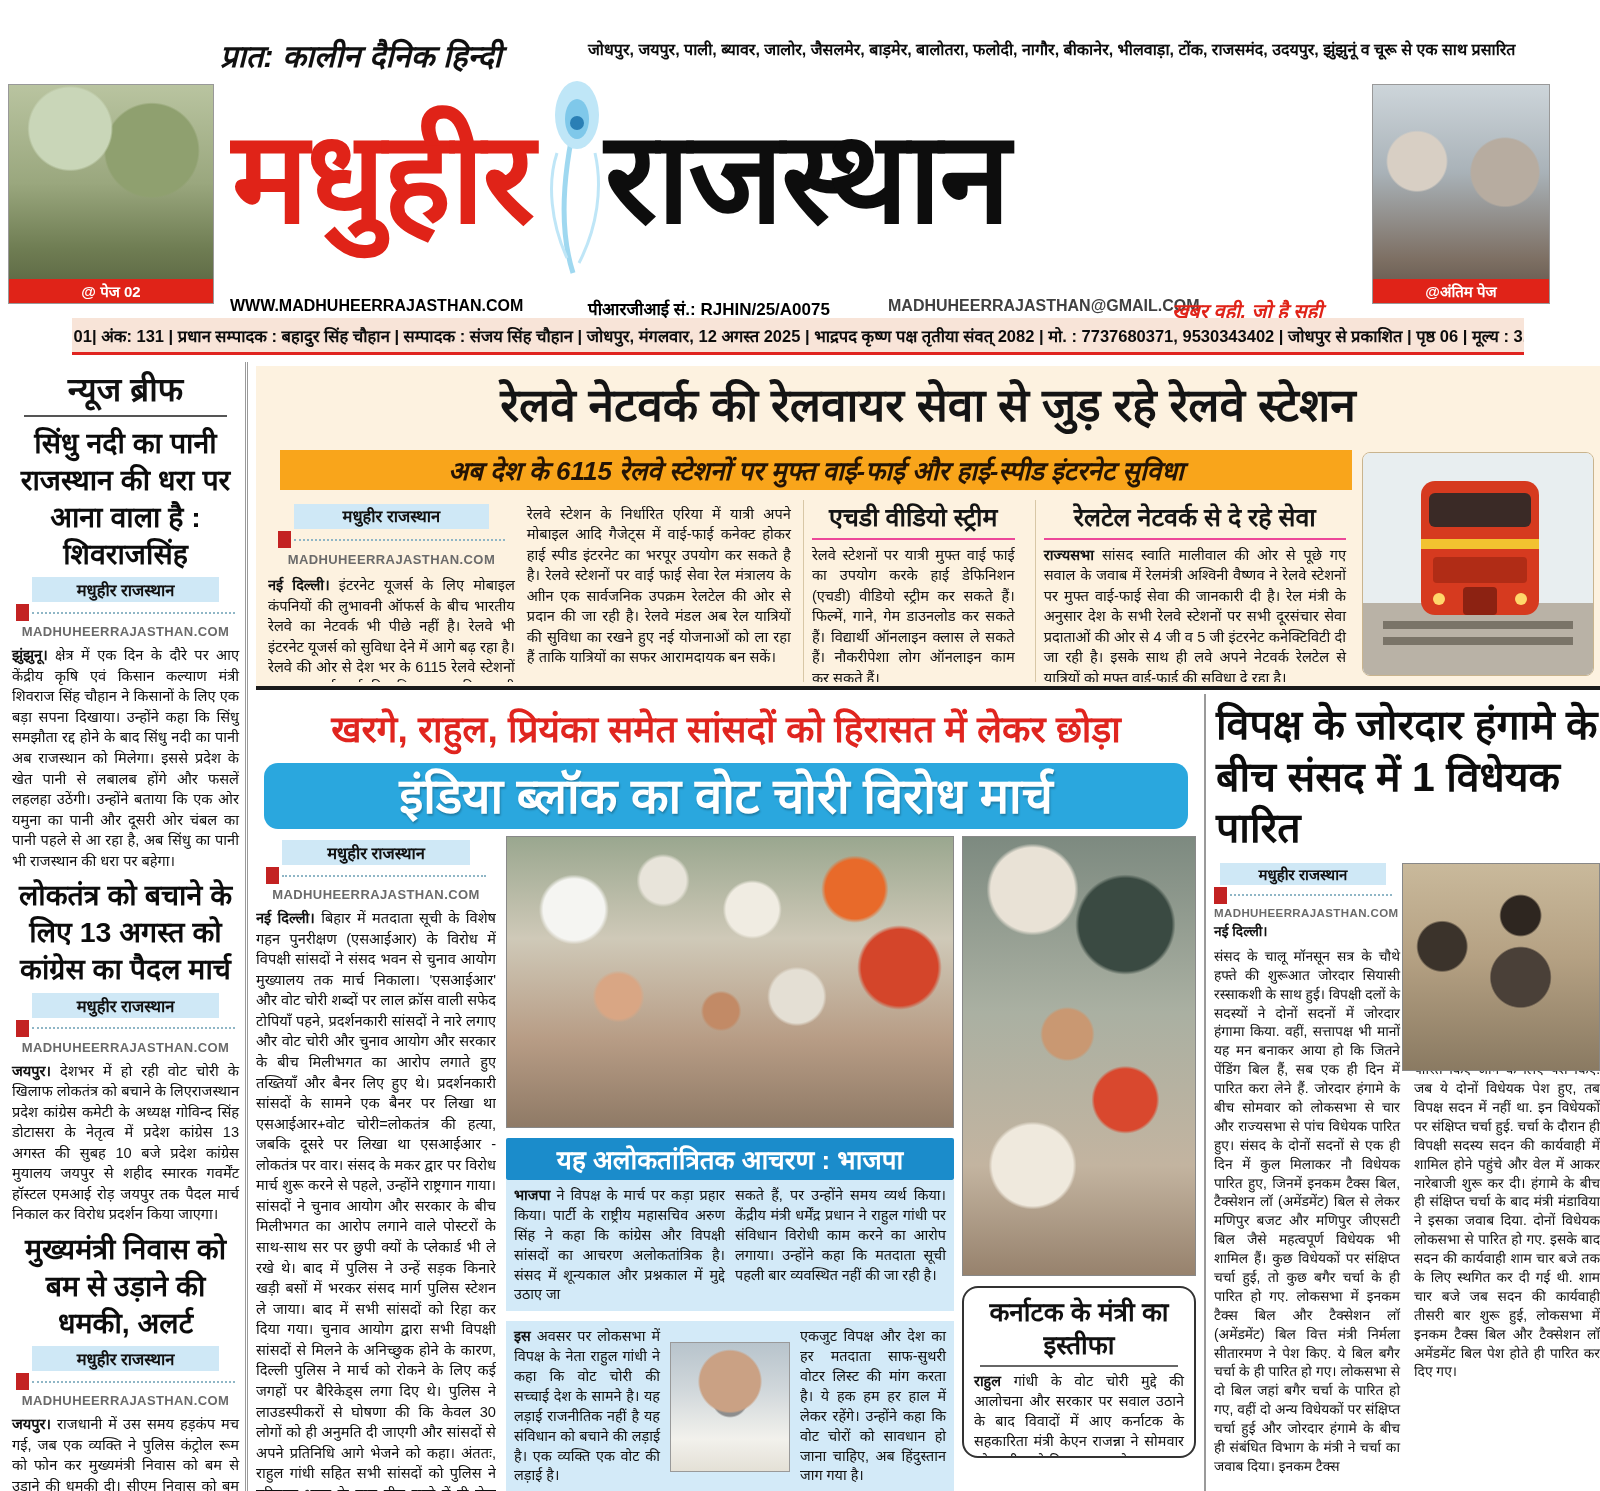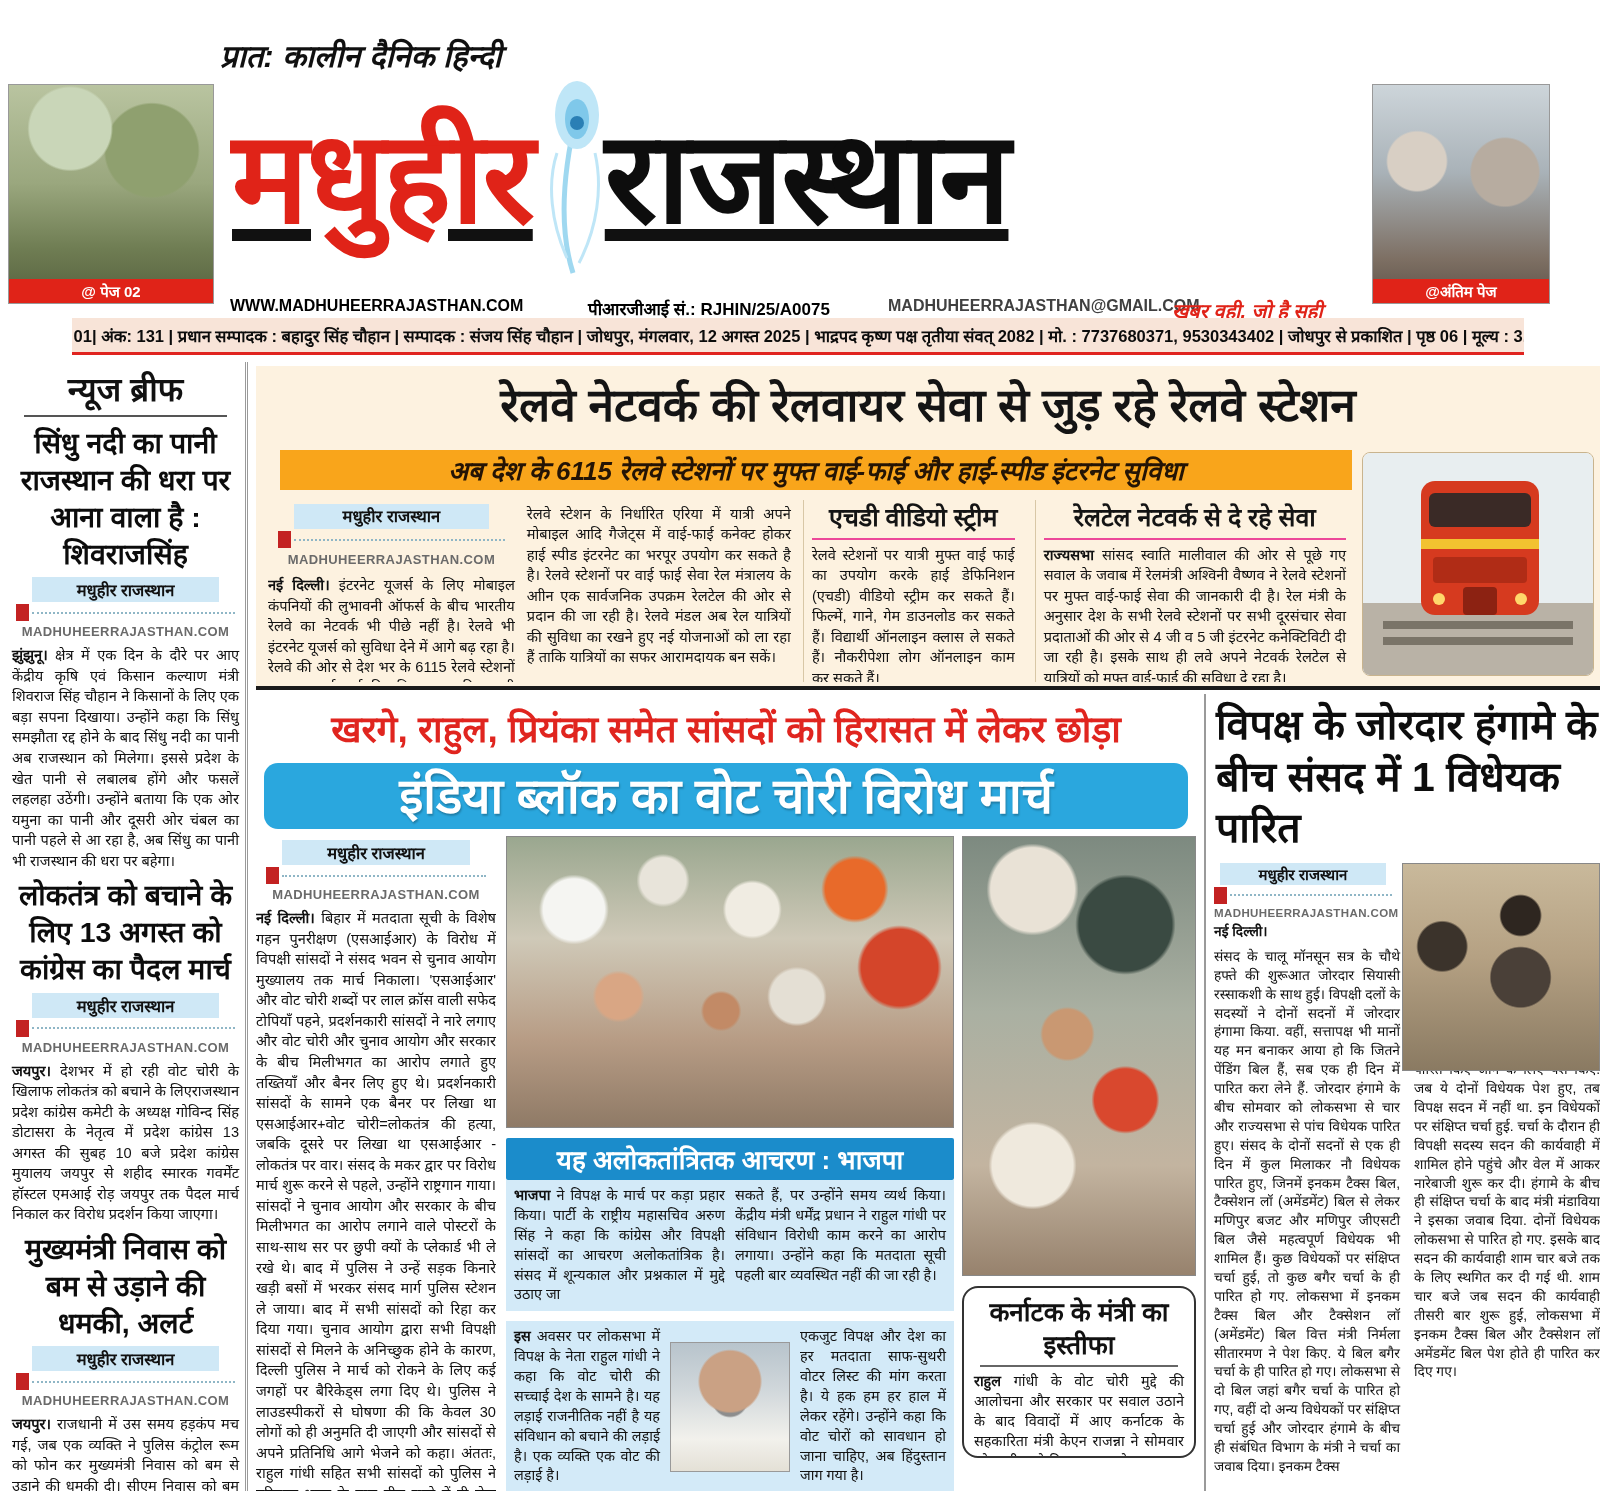--- a/index.html
+++ b/index.html
@@ -4,21 +4,21 @@
 <style>
   html,body{margin:0;padding:0;background:#e8e8e8;}
   .page{
     position:relative;width:1600px;height:1491px;margin:0 auto;
     background:#ffffff;overflow:hidden;
     font-family:"Liberation Sans","DejaVu Sans",sans-serif;color:#111;
   }
   
   .cities{position:absolute;left:588px;top:40px;width:958px;font-size:16px;font-weight:bold;line-height:1.3;color:#0c0c0c;}
   .tagline{position:absolute;left:220px;top:34px;font-size:31px;font-weight:bold;font-style:italic;color:#101010;}
-  .masthead{position:absolute;left:232px;top:62px;width:1125px;height:232px;display:flex;align-items:center;justify-content:flex-start;text-decoration:underline;}
+  .masthead{position:absolute;left:232px;top:62px;width:1125px;height:232px;display:flex;align-items:center;justify-content:flex-start;}
   .mh-red{font-size:128px;font-weight:bold;color:#e02318;letter-spacing:-2px;line-height:1;}
   .mh-black{font-size:128px;font-weight:bold;color:#0d0d0d;letter-spacing:-2px;line-height:1;}
   .feather{width:84px;height:210px;margin:0 -6px;flex:0 0 auto;}
   .hphoto{position:absolute;border:1px solid #999;overflow:hidden;}
   .hphoto .label{position:absolute;left:0;right:0;bottom:0;background:#e02318;color:#fff;font-weight:bold;font-size:15px;text-align:center;padding:2px 0;}
   .ph-left{left:8px;top:84px;width:204px;height:218px;background:
      radial-gradient(circle at 30% 20%,#c9d6b8 0 18%,transparent 19%),
      radial-gradient(circle at 70% 30%,#8fa06f 0 22%,transparent 23%),
      linear-gradient(180deg,#b9c4a0 0%,#9aa77e 45%,#6f7d53 75%,#55603e 100%);}
   .ph-right{left:1372px;top:84px;width:176px;height:218px;background:
@@ -118,20 +118,21 @@
   .pl-c1-start{font-size:13.8px;line-height:1.37;text-align:justify;width:178px;}
   
   .train-bg{width:100%;height:100%;display:block;}
 </style>
 </head>
 <body>
 
 <div class="page">
 
   <div class="tagline">प्रात: कालीन दैनिक हिन्दी</div>
+  <div class="cities">जोधपुर, जयपुर, पाली, ब्यावर, जालोर, जैसलमेर, बाड़मेर, बालोतरा, फलोदी, नागौर, बीकानेर, भीलवाड़ा, टोंक, राजसमंद, उदयपुर, झुंझुनूं व चूरू से एक साथ प्रसारित</div>
 
   <div class="hphoto ph-left">
     <div class="label">@ पेज 02</div>
   </div>
 
   <div class="masthead">
     <span class="mh-red">मधुहीर</span>
     <svg class="feather" viewBox="0 0 84 210" xmlns="http://www.w3.org/2000/svg">
       <path d="M46 200 C 30 150, 38 90, 50 40" stroke="#9fd8f0" stroke-width="5" fill="none"></path>
       <ellipse cx="50" cy="42" rx="22" ry="34" fill="#bfe6f7"></ellipse>

